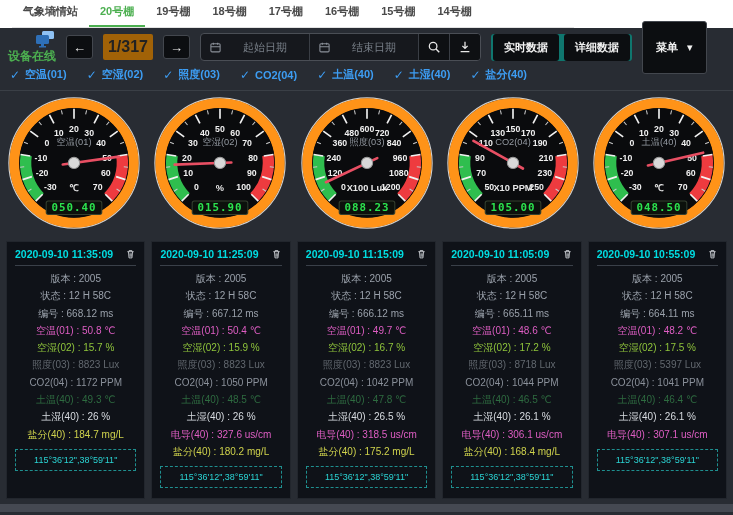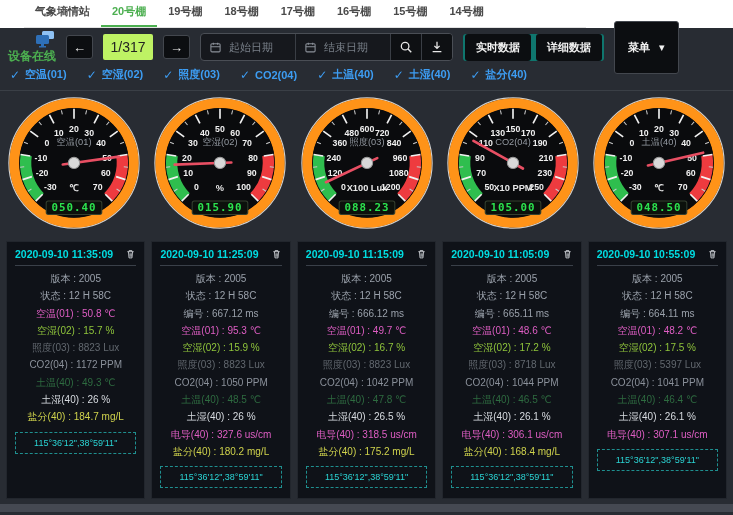--- a/index.html
+++ b/index.html
@@ -1,30 +1,30 @@
 <!DOCTYPE html>
 <html><head>
 <meta charset="utf-8">
 <style>
   html,body{margin:0;padding:0;width:733px;height:515px;overflow:hidden;
     font-family:"Liberation Sans","DejaVu Sans",sans-serif;background:#282c33;}
-  .topbar{height:28px;background:#fff;display:flex;align-items:flex-end;padding-left:24px;box-sizing:border-box;}
+  .topbar{height:28px;background:#fff;display:flex;align-items:flex-end;padding-left:12px;box-sizing:border-box;}
   .tabstrip{display:flex;border-bottom:1px solid #e2e2e2;width:562px;}
   .tab{font-size:11px;font-weight:bold;color:#4a4a4a;padding:7px 11px 6px;cursor:pointer;border-bottom:2px solid transparent;white-space:nowrap;}
   .tab.active{color:#4caf50;border-bottom:2px solid #4caf50;}
   .main{background:#282c33;height:487px;box-sizing:border-box;}
   
   .toolbar{display:flex;align-items:center;padding:6px 8px 4px;gap:10px;height:36px;box-sizing:border-box;}
   .devwrap{display:flex;align-items:flex-end;flex-direction:column;}
   .devlabel{color:#4caf50;font-size:12px;font-weight:bold;}
   .navbtn{background:#0c0e11;border:1px solid #43474e;border-radius:3px;color:#eee;width:27px;height:24px;
     display:flex;align-items:center;justify-content:center;font-size:13px;cursor:pointer;}
-  .pagebox{width:46px;height:24px;background:#bef264;border:none;color:#222;font-size:14px;font-weight:normal;text-align:center;border-radius:2px;}
+  .pagebox{width:46px;height:24px;background:#a16207;border:none;color:#222;font-size:16px;font-weight:bold;text-align:center;border-radius:2px;}
   .dategroup{display:flex;align-items:center;height:26px;border:1px solid #4a4e55;border-radius:4px;background:#16181d;overflow:hidden;}
-  .datefield{display:flex;align-items:center;gap:5px;padding:0 8px;height:100%;}
+  .datefield{display:flex;align-items:center;gap:19px;padding:0 8px;height:100%;}
   .datefield + .datefield,.icbtn{border-left:1px solid #3a3e45;}
   .datefield input{background:transparent;border:none;outline:none;color:#8b9099;font-size:11px;width:56px;font-family:inherit;}
   .datefield input::placeholder{color:#787f88;}
   .icbtn{width:30px;height:100%;display:flex;align-items:center;justify-content:center;cursor:pointer;background:#0e1013;}
   .btngroup{display:flex;gap:5px;background:#0f766e;border-radius:3px;padding:0 2px;}
   .dkbtn{background:#0c0e11;color:#f2f2f2;font-size:11px;font-weight:bold;border:none;padding:6px 11px;border-radius:3px;cursor:pointer;white-space:nowrap;font-family:inherit;}
   .menubtn{background:#0c0e11;border:1px solid #43474e;border-radius:3px;color:#f2f2f2;font-size:11px;font-weight:bold;
     padding:18px 13px;display:flex;align-items:center;gap:9px;cursor:pointer;font-family:inherit;}
   
   .filters{display:flex;gap:20px;padding:3px 10px 8px;border-bottom:1px solid #3a3f46;}
@@ -392,20 +392,21 @@
         <div class="phead">
           <span>2020-09-10 11:35:09</span>
           <span class="trash">
             <svg width="11" height="12" viewBox="0 0 24 24">
               <path d="M5 7h14M9 7V4.5h6V7M7.5 7l1.2 13.5h6.6L16.5 7M11 10.5v7.5M13.5 10.5v7.5" fill="none" stroke="#d7dbe0" stroke-width="1.8"></path>
             </svg>
           </span>
         </div>
         <div class="prow c-gray"><span>版本</span> : <span>2005</span></div>
         <div class="prow c-gray"><span>状态</span> : <span>12 H 58C</span></div>
+        <div class="prow c-gray"><span>编号</span> : <span>668.12 ms</span></div>
         <div class="prow c-pink"><span>空温(01)</span> : <span>50.8 ℃</span></div>
         <div class="prow c-green"><span>空湿(02)</span> : <span>15.7 %</span></div>
         <div class="prow c-dim"><span>照度(03)</span> : <span>8823 Lux</span></div>
         <div class="prow c-gray2"><span>CO2(04)</span> : <span>1172 PPM</span></div>
         <div class="prow c-darkgreen"><span>土温(40)</span> : <span>49.3 ℃</span></div>
         <div class="prow c-white"><span>土湿(40)</span> : <span>26 %</span></div>
         <div class="prow c-yellow"><span>盐分(40)</span> : <span>184.7 mg/L</span></div>
         <div class="gps">115°36'12",38°59'11"</div>
       </div>
       <div class="panel">
@@ -413,21 +414,21 @@
           <span>2020-09-10 11:25:09</span>
           <span class="trash">
             <svg width="11" height="12" viewBox="0 0 24 24">
               <path d="M5 7h14M9 7V4.5h6V7M7.5 7l1.2 13.5h6.6L16.5 7M11 10.5v7.5M13.5 10.5v7.5" fill="none" stroke="#d7dbe0" stroke-width="1.8"></path>
             </svg>
           </span>
         </div>
         <div class="prow c-gray"><span>版本</span> : <span>2005</span></div>
         <div class="prow c-gray"><span>状态</span> : <span>12 H 58C</span></div>
         <div class="prow c-gray"><span>编号</span> : <span>667.12 ms</span></div>
-        <div class="prow c-pink"><span>空温(01)</span> : <span>95.3 ℃</span></div>
+        <div class="prow c-pink"><span>空温(01)</span> : <span>50.4 ℃</span></div>
         <div class="prow c-green"><span>空湿(02)</span> : <span>15.9 %</span></div>
         <div class="prow c-dim"><span>照度(03)</span> : <span>8823 Lux</span></div>
         <div class="prow c-gray2"><span>CO2(04)</span> : <span>1050 PPM</span></div>
         <div class="prow c-darkgreen"><span>土温(40)</span> : <span>48.5 ℃</span></div>
         <div class="prow c-white"><span>土湿(40)</span> : <span>26 %</span></div>
         <div class="prow c-pink"><span>电导(40)</span> : <span>327.6 us/cm</span></div>
         <div class="prow c-yellow"><span>盐分(40)</span> : <span>180.2 mg/L</span></div>
         <div class="gps">115°36'12",38°59'11"</div>
       </div>
       <div class="panel">

